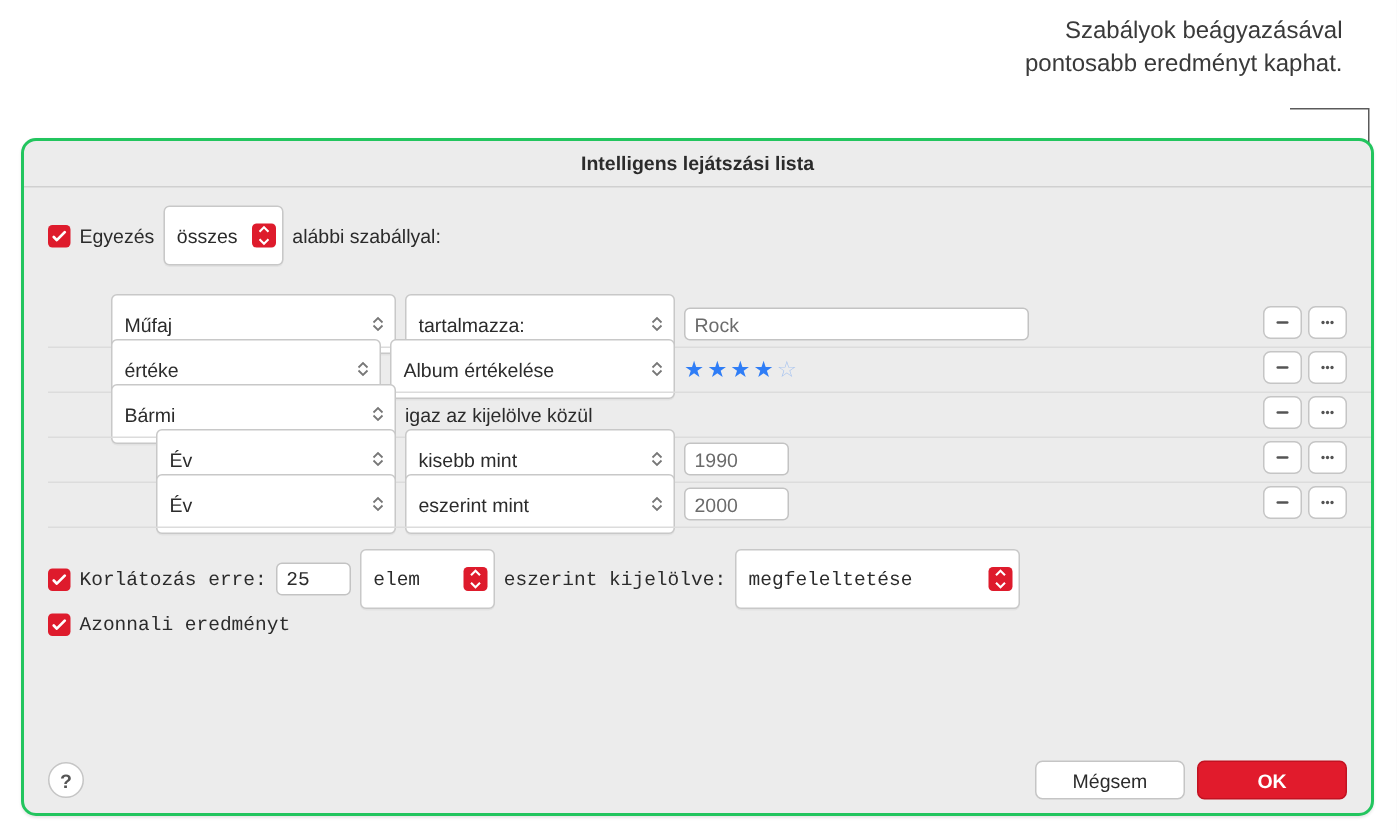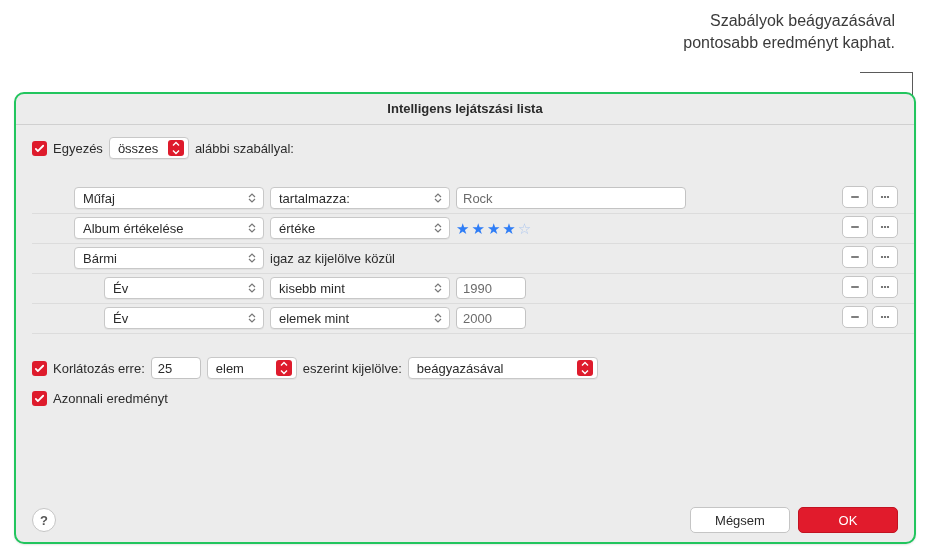--- a/index.html
+++ b/index.html
@@ -75,21 +75,21 @@
   }
   .checkbox.on svg { width: 11px; height: 11px; }
   .label { white-space: nowrap; }
   .select {
     display: inline-flex;
     align-items: center;
     justify-content: center;
     background: #fff;
     border: 1px solid #c8c8c8;
     border-radius: 4px;
-    height: 22px;
+    height: 40px;
     padding: 0 4px 0 8px;
     box-sizing: border-box;
     box-shadow: 0 1px 0 rgba(0,0,0,0.04);
   }
   .select.red-caret .caret-box {
     background: #de1b2c;
     color: #fff;
   }
   .select .text { flex: 1 1 auto; overflow: hidden; text-overflow: ellipsis; }
   .caret-box {
@@ -164,20 +164,21 @@
     align-items: center;
     justify-content: center;
     color: #555;
   }
   .pill-btn svg { width: 12px; height: 12px; }
   .stars { display: inline-flex; gap: 2px; font-size: 15px; line-height: 1; }
   .star-filled { color: #2f7df6; }
   .star-empty { color: #2f7df6; opacity: 0.35; }
   .lower-opts {
     margin-top: 22px;
+    font-family: Liberation Mono, monospace;
   }
   .lower-opts .row { height: 26px; }
   .disabled { color: #9b9b9b; }
   .footer {
     position: absolute;
     left: 0; right: 0; bottom: 0;
     height: 44px;
     display: flex;
     align-items: center;
     padding: 0 16px;
@@ -202,21 +203,21 @@
     font: inherit;
     display: inline-flex;
     align-items: center;
     justify-content: center;
     margin-left: 8px;
   }
   .btn.primary {
     background: #e11b2c;
     border-color: #c21221;
     color: #fff;
-    font-weight: 400;
+    font-weight: 700;
   }
   
   .bracket-v1 { left: 912px; top: 348px; width: 1px; height: 102px; }
   .bracket-h1 { left: 898px; top: 348px; width: 14px; height: 1px; }
   .bracket-h2 { left: 898px; top: 450px; width: 14px; height: 1px; }
   .ann-conn-v { left: 912px; top: 72px; width: 1px; height: 276px; }
   .ann-conn-top { left: 860px; top: 72px; width: 52px; height: 1px; }
 </style>
 </head>
 <body>
@@ -297,33 +298,33 @@
                   <circle cx="3" cy="6" r="1.1" fill="#555"></circle>
                   <circle cx="6" cy="6" r="1.1" fill="#555"></circle>
                   <circle cx="9" cy="6" r="1.1" fill="#555"></circle>
                 </svg>
             </span>
           </div>
           <div class="sep"></div>
         </div>
 
         <div class="rule-row">
+          <span class="select" style="width:180px">
+            <span class="text">értéke</span>
+            <span class="caret-simple">
+              <svg viewBox="0 0 8 5">
+                  <path d="M1 4 L4 1 L7 4" stroke="#777" stroke-width="1.2" fill="none"></path>
+                </svg>
+              <svg viewBox="0 0 8 5">
+                  <path d="M1 1 L4 4 L7 1" stroke="#777" stroke-width="1.2" fill="none"></path>
+                </svg>
+            </span>
+          </span>
           <span class="select" style="width:190px">
             <span class="text">Album értékelése</span>
-            <span class="caret-simple">
-              <svg viewBox="0 0 8 5">
-                  <path d="M1 4 L4 1 L7 4" stroke="#777" stroke-width="1.2" fill="none"></path>
-                </svg>
-              <svg viewBox="0 0 8 5">
-                  <path d="M1 1 L4 4 L7 1" stroke="#777" stroke-width="1.2" fill="none"></path>
-                </svg>
-            </span>
-          </span>
-          <span class="select" style="width:180px">
-            <span class="text">értéke</span>
             <span class="caret-simple">
               <svg viewBox="0 0 8 5">
                   <path d="M1 4 L4 1 L7 4" stroke="#777" stroke-width="1.2" fill="none"></path>
                 </svg>
               <svg viewBox="0 0 8 5">
                   <path d="M1 1 L4 4 L7 1" stroke="#777" stroke-width="1.2" fill="none"></path>
                 </svg>
             </span>
           </span>
           <span class="stars">
@@ -427,21 +428,21 @@
             <span class="caret-simple">
               <svg viewBox="0 0 8 5">
                   <path d="M1 4 L4 1 L7 4" stroke="#777" stroke-width="1.2" fill="none"></path>
                 </svg>
               <svg viewBox="0 0 8 5">
                   <path d="M1 1 L4 4 L7 1" stroke="#777" stroke-width="1.2" fill="none"></path>
                 </svg>
             </span>
           </span>
           <span class="select" style="width:180px">
-            <span class="text">elemek mint</span>
+            <span class="text">eszerint mint</span>
             <span class="caret-simple">
               <svg viewBox="0 0 8 5">
                   <path d="M1 4 L4 1 L7 4" stroke="#777" stroke-width="1.2" fill="none"></path>
                 </svg>
               <svg viewBox="0 0 8 5">
                   <path d="M1 1 L4 4 L7 1" stroke="#777" stroke-width="1.2" fill="none"></path>
                 </svg>
             </span>
           </span>
           <input class="input-text" style="width: 70px;" value="2000">
@@ -480,21 +481,21 @@
               <svg viewBox="0 0 8 5">
                   <path d="M1 4 L4 1 L7 4" stroke="#fff" stroke-width="1.4" fill="none"></path>
                 </svg>
               <svg viewBox="0 0 8 5">
                   <path d="M1 1 L4 4 L7 1" stroke="#fff" stroke-width="1.4" fill="none"></path>
                 </svg>
             </span>
           </span>
           <span class="label">eszerint kijelölve:</span>
           <span class="select red-caret" style="width:190px">
-            <span class="text">beágyazásával</span>
+            <span class="text">megfeleltetése</span>
             <span class="caret-box">
               <svg viewBox="0 0 8 5">
                   <path d="M1 4 L4 1 L7 4" stroke="#fff" stroke-width="1.4" fill="none"></path>
                 </svg>
               <svg viewBox="0 0 8 5">
                   <path d="M1 1 L4 4 L7 1" stroke="#fff" stroke-width="1.4" fill="none"></path>
                 </svg>
             </span>
           </span>
         </div>

